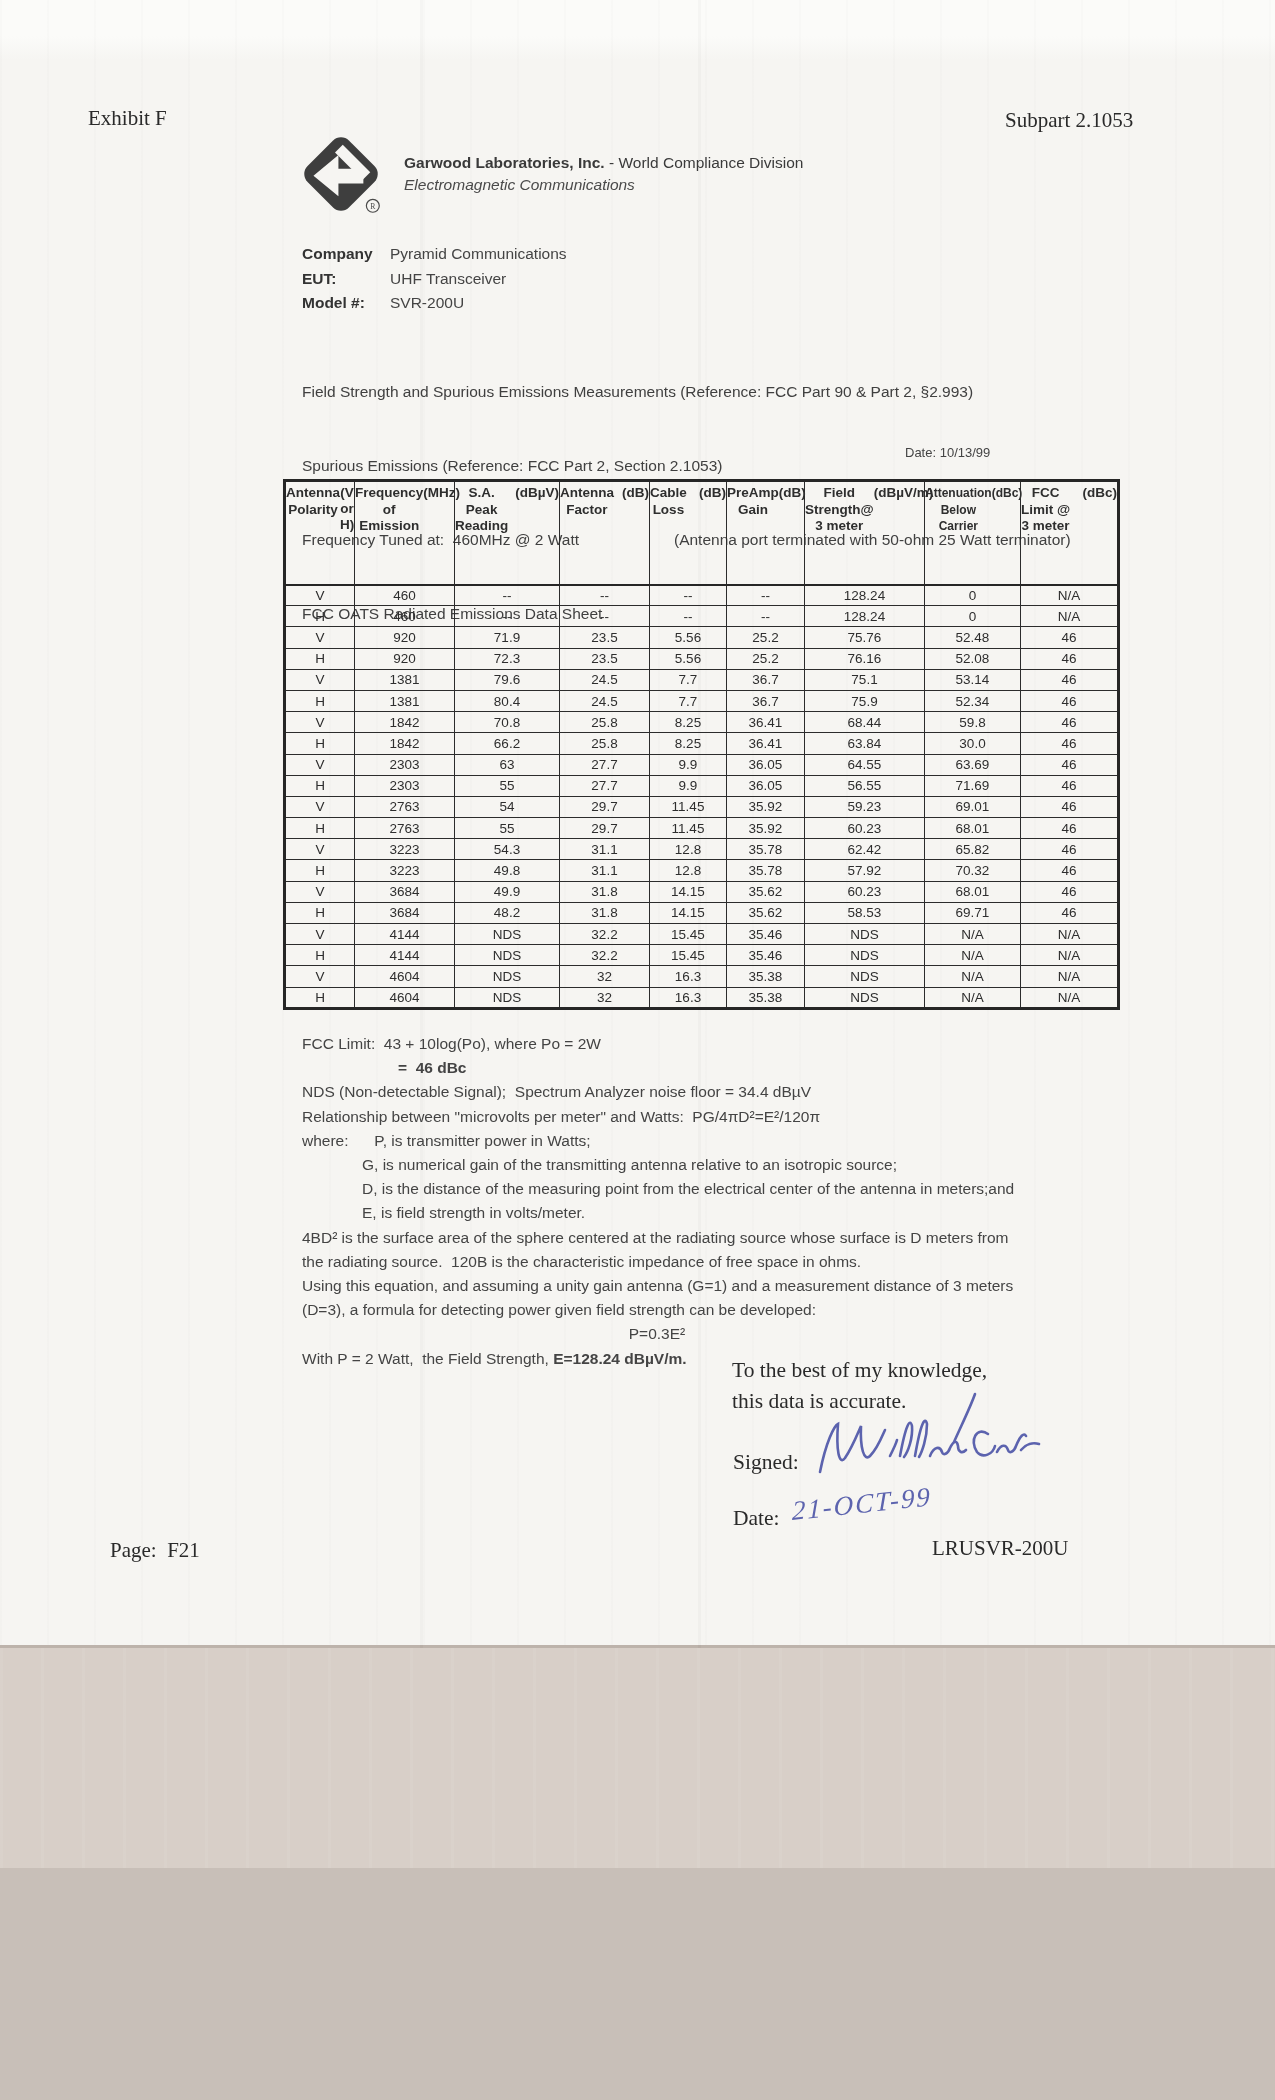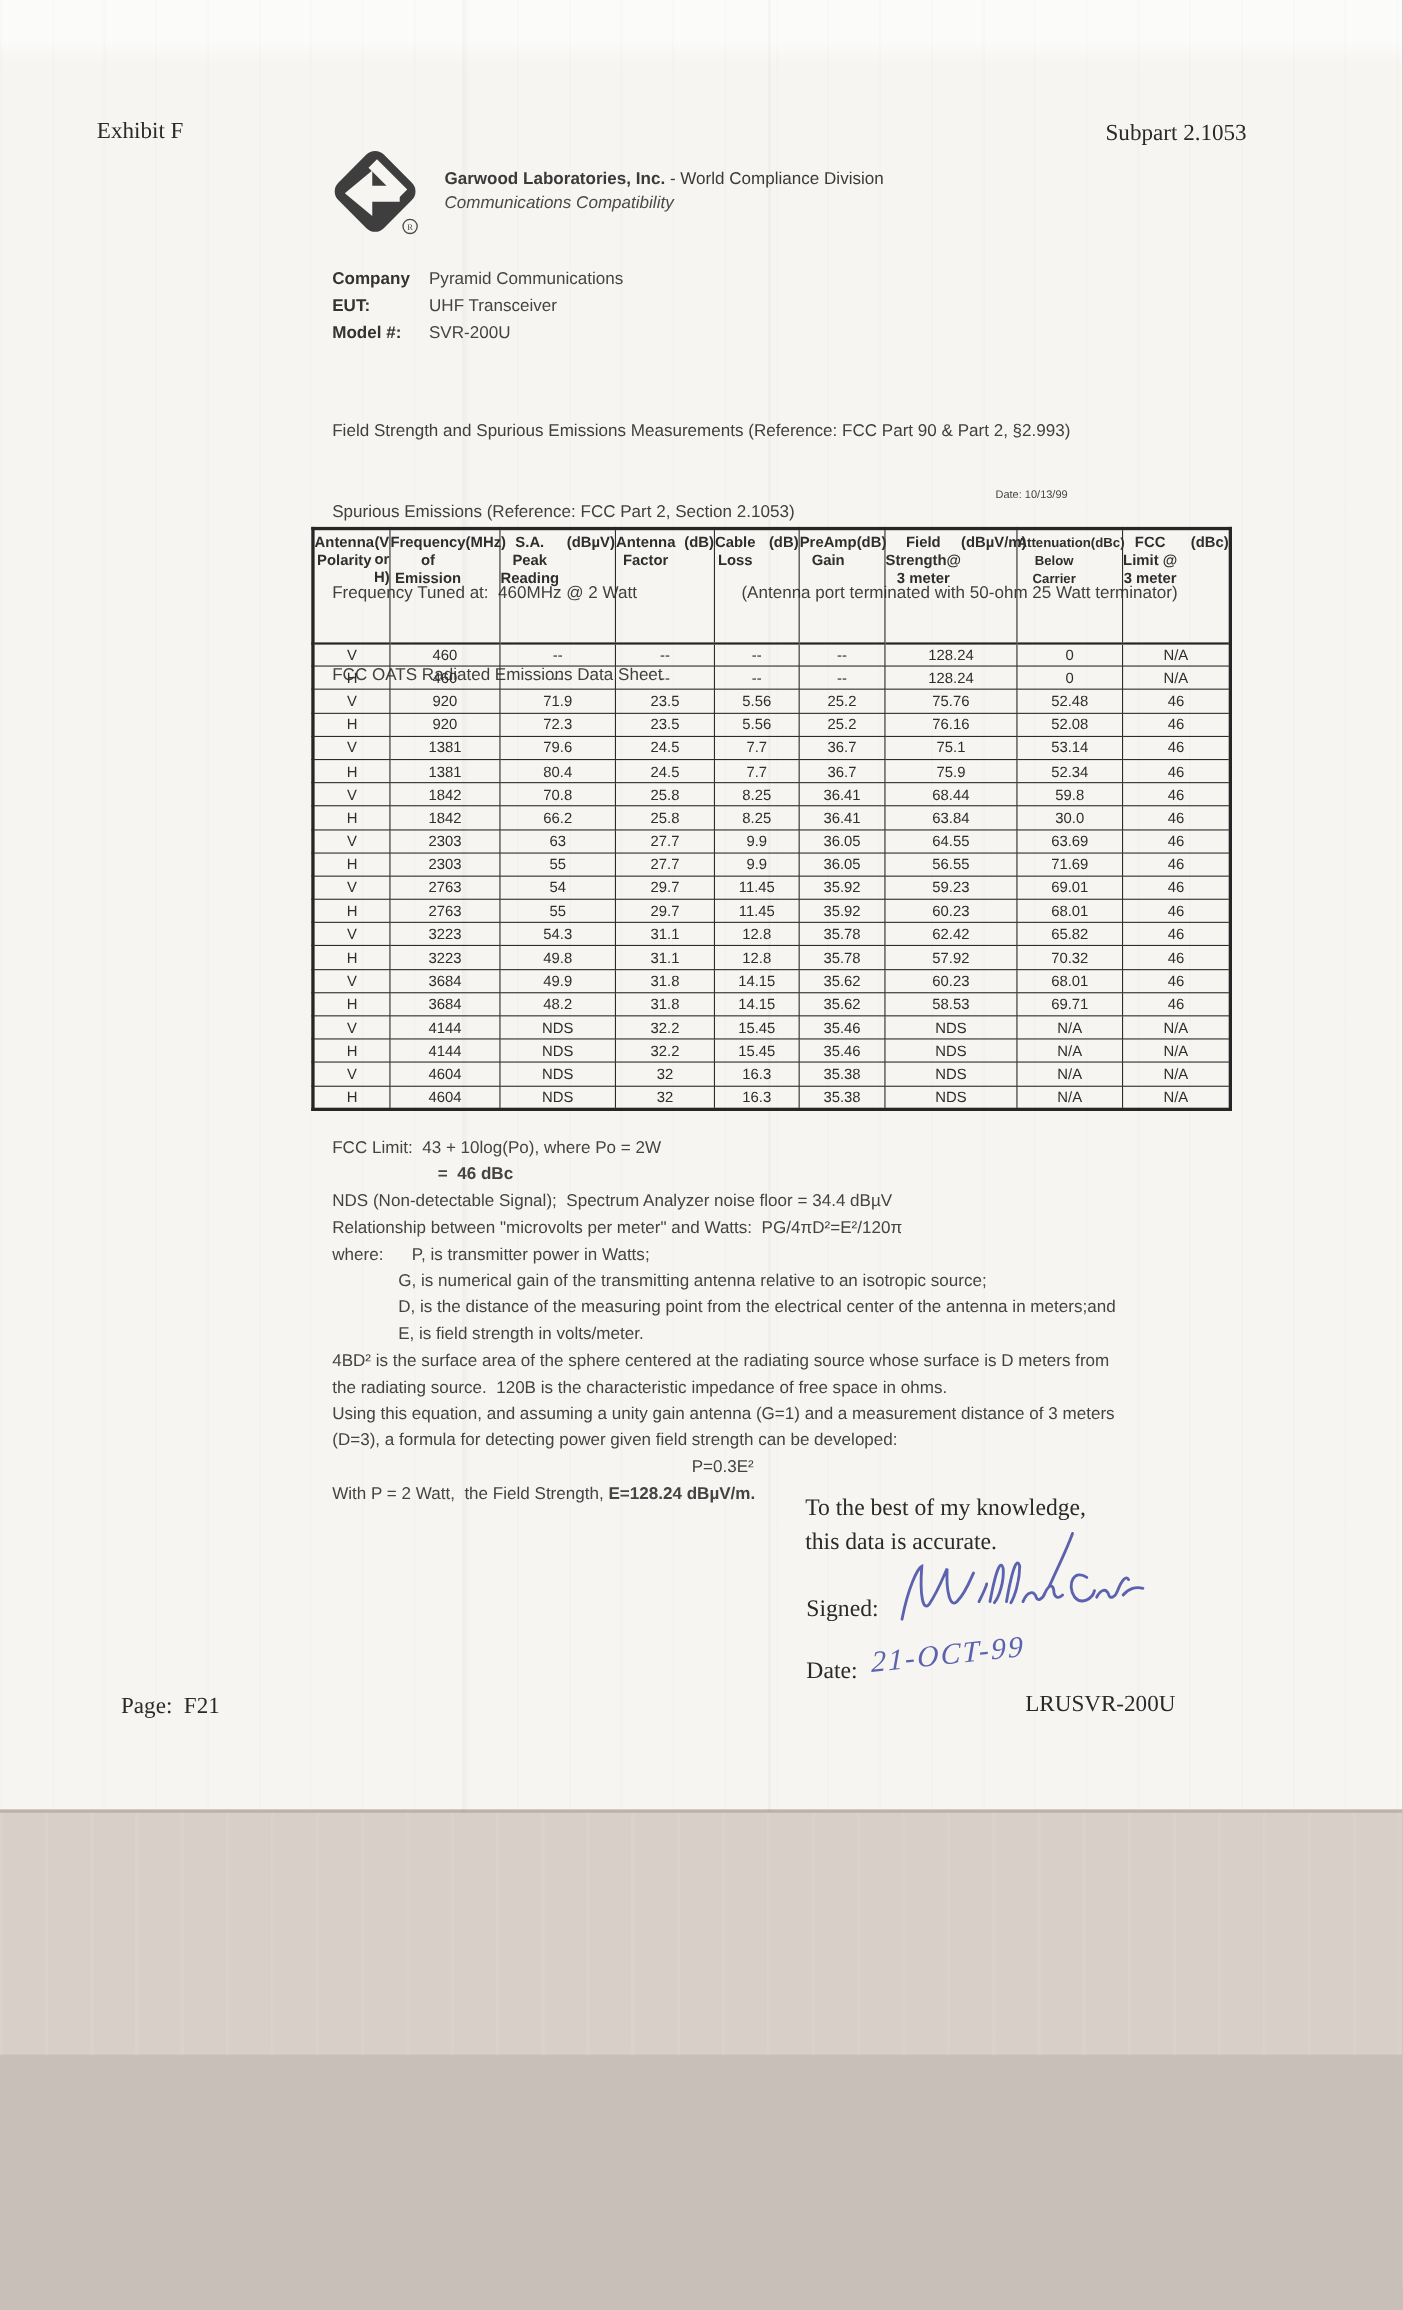--- a/index.html
+++ b/index.html
@@ -42,21 +42,21 @@
   .lab-subtitle{left:404px;top:176px;font-size:15.5px;font-style:italic;color:#4a4a4a;}
 
   .info-block{left:302px;top:242px;font-size:15.5px;line-height:24.6px;}
   .info-row .lbl{display:inline-block;width:88px;font-weight:bold;color:#333;}
   .info-row .val{color:#444;}
 
   .desc-block{left:302px;top:331px;font-size:15.5px;line-height:24.6px;white-space:pre-wrap;color:#404040;}
   .desc-line{position:relative;}
   .desc-inline-right{position:absolute;left:372px;top:0;white-space:nowrap;text-align:center;}
 
-  .date-line{left:905px;top:445px;font-size:10px;color:#444;}
+  .date-line{left:905px;top:445px;font-size:13px;color:#444;}
 
   
   .tbl{
     left:283px;top:479px;width:834px;border-collapse:collapse;table-layout:fixed;
     font-size:13.5px;color:#2e2e2e;
   }
   .tbl th,.tbl td{border:1.6px solid #2c2c2c;text-align:center;vertical-align:middle;padding:0;}
   .tbl{border:3px solid #262626;}
   .tbl thead th{height:104px;font-weight:bold;vertical-align:top;border-bottom:2.5px solid #262626;}
   .tbl thead th .cellflex{display:flex;flex-direction:row;justify-content:space-between;height:100%;padding:3px 0 2px 0;}
@@ -101,21 +101,21 @@
     <svg width="86" height="86" viewBox="0 0 100 100">
       <rect x="16" y="16" width="68" height="68" rx="13" fill="var(--logo-gray)" transform="rotate(45 50 50)"></rect>
       <polygon points="52,16 84,48 75,57 43,25" fill="#f6f5f2"></polygon>
       <polygon points="18,52 47,28 47,44 76,44 76,61 47,61 47,76" fill="#f6f5f2"></polygon>
       <circle cx="87" cy="87" r="7.5" fill="none" stroke="#4a4a4a" stroke-width="1.4"></circle>
       <text x="87" y="90.5" text-anchor="middle" font-size="9" font-family="Liberation Serif, serif" fill="#4a4a4a">R</text>
     </svg>
   </div>
 
   <div class="abs lab-name-line"><b>Garwood Laboratories, Inc.</b><span> - World Compliance Division</span></div>
-  <div class="abs lab-subtitle">Communications Compatibility</div>
+  <div class="abs lab-subtitle">Electromagnetic Communications</div>
 
   <div class="abs info-block">
     <div class="info-row"><span class="lbl">Company</span><span class="val">Pyramid Communications</span></div>
     <div class="info-row"><span class="lbl">EUT:</span><span class="val">UHF Transceiver</span></div>
     <div class="info-row"><span class="lbl">Model #:</span><span class="val">SVR-200U</span></div>
   </div>
 
   <div class="abs desc-block">
     <div class="desc-line">Field Strength and Spurious Emissions Measurements (Reference: FCC Part 90 &amp; Part 2, §2.993)</div>
     <div class="desc-line">Spurious Emissions (Reference: FCC Part 2, Section 2.1053)</div>

